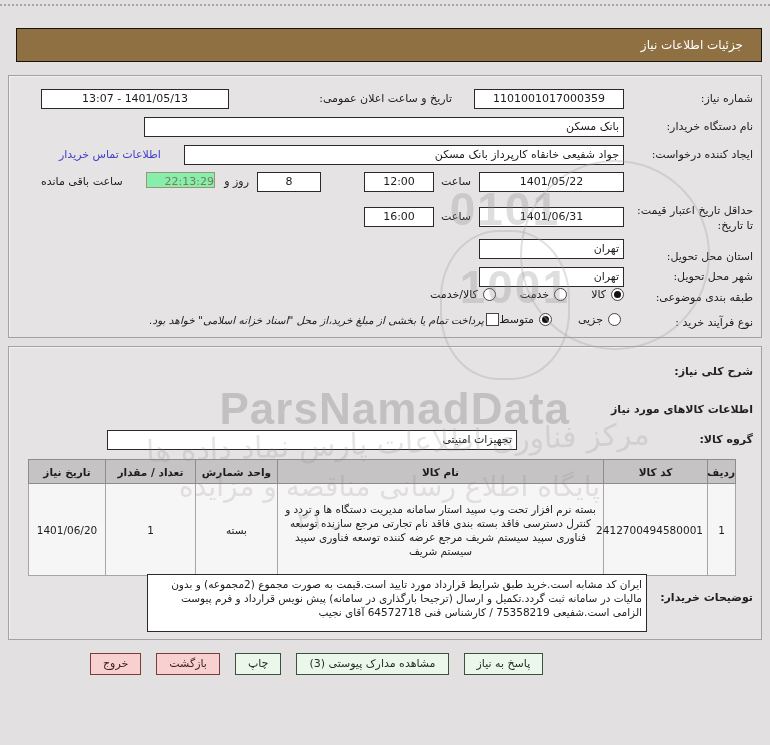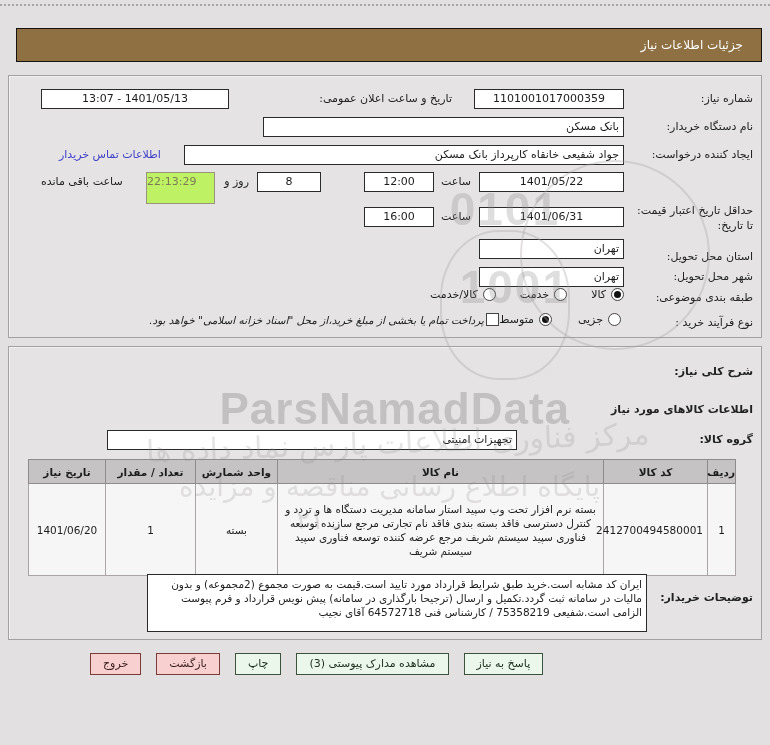--- a/index.html
+++ b/index.html
@@ -34,22 +34,22 @@
   .lbl2 { position:absolute; width:118px; text-align:right; line-height:15px; color:#222; }
   .blbl { font-weight:bold; }
 
   .field {
     position:absolute; height:20px; background:#ffffff;
     border:1px solid #2a2a2a; padding:2px 4px 0 4px; overflow:hidden;
     white-space:nowrap;
   }
   .center { text-align:center; }
   .timer {
-    position:absolute; height:32px; background:#bef264; border:1px solid #99957d;
-    color:#7c7b55; text-align:left; padding-top:2px;
+    position:absolute; height:16px; background:#86efac; border:1px solid #99957d;
+    color:#7c7b55; text-align:right; padding-top:2px;
   }
   .link { position:absolute; color:#4040C8; cursor:pointer; }
 
   .radio-group { position:absolute; display:flex; direction:rtl; align-items:center; gap:24px; }
   .radio-item { display:flex; align-items:center; gap:5px; }
   .radio {
     width:13px; height:13px; border-radius:50%;
     border:1px solid #444; background:#fff; position:relative;
   }
   .radio.checked::after {
@@ -112,21 +112,21 @@
 </div>
 
 <div class="panel" id="panel1">
 
   <div class="lbl" style="top:16px; right:8px;">شماره نیاز:</div>
   <div class="field center" style="top:13px; right:137px; width:150px;">1101001017000359</div>
   <div class="lbl" style="top:16px; right:309px;">تاریخ و ساعت اعلان عمومی:</div>
   <div class="field center" style="top:13px; left:32px; width:188px;">1401/05/13 - 13:07</div>
 
   <div class="lbl" style="top:44px; right:8px;">نام دستگاه خریدار:</div>
-  <div class="field" style="top:41px; right:137px; width:361px;">بانک مسکن</div>
+  <div class="field" style="top:41px; right:137px; width:480px;">بانک مسکن</div>
 
   <div class="lbl" style="top:72px; right:8px;">ایجاد کننده درخواست:</div>
   <div class="field" style="top:69px; right:137px; width:440px;">جواد شفیعی خانقاه کارپرداز بانک مسکن</div>
   <div class="link" style="top:72px; left:50px;">اطلاعات تماس خریدار</div>
 
   <div class="field center" style="top:96px; right:137px; width:145px;">1401/05/22</div>
   <div class="lbl" style="top:99px; right:290px;">ساعت</div>
   <div class="field center" style="top:96px; right:327px; width:70px;">12:00</div>
   <div class="field center" style="top:96px; right:440px; width:64px;">8</div>
   <div class="lbl" style="top:99px; right:512px;">روز و</div>

